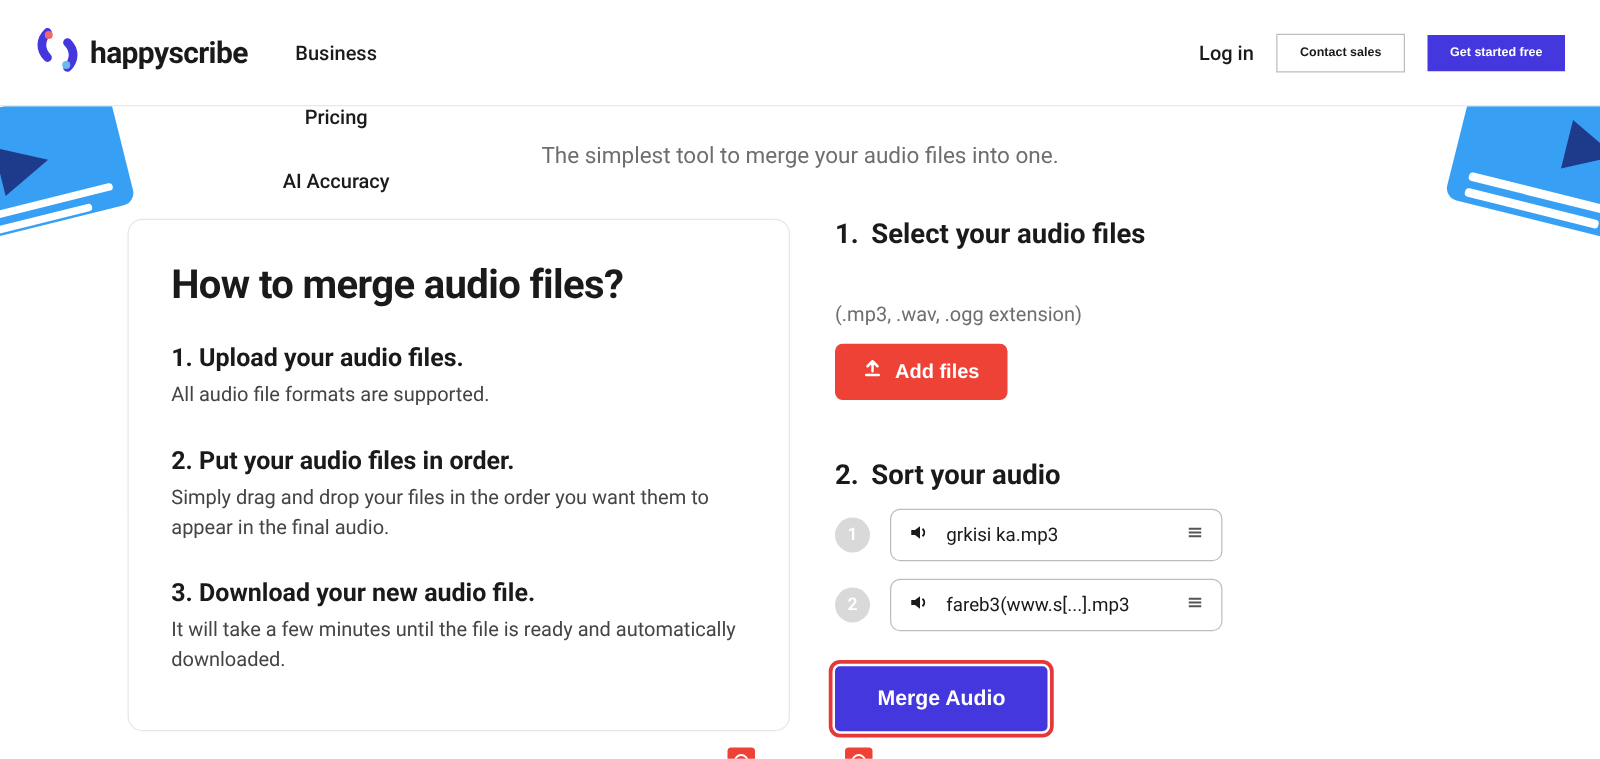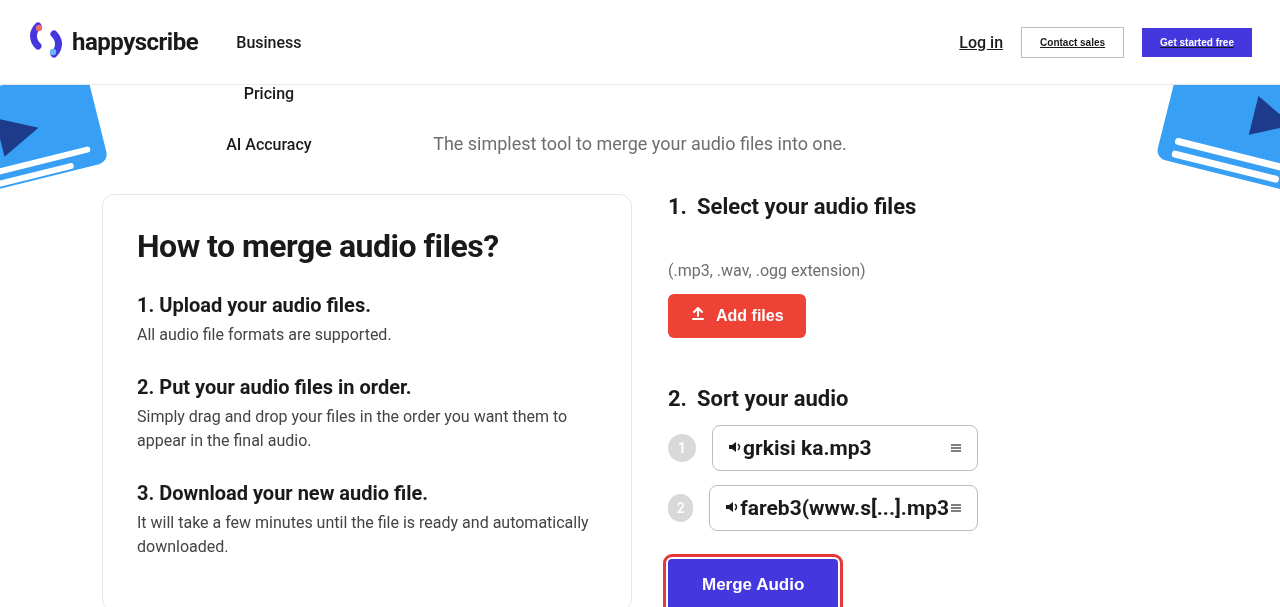--- a/index.html
+++ b/index.html
@@ -6,28 +6,28 @@
 body { font-family: -apple-system, BlinkMacSystemFont, "Segoe UI", Roboto, Helvetica, Arial, sans-serif; color: #1a1a1a; background: #fff; overflow-x: hidden; width: 1280px; height: 607px; position: relative; }
 
 
 .header { display: flex; align-items: center; padding: 12px 28px; height: 85px; border-bottom: 1px solid #e8e8e8; position: relative; z-index: 10; background: #fff; }
 .logo-wrap { display: flex; align-items: center; gap: 8px; margin-right: 28px; }
 .brand-text { font-size: 24px; font-weight: 700; color: #1a1a1a; letter-spacing: -0.5px; }
 .nav { display: flex; align-items: center; gap: 32px; font-size: 16px; font-weight: 500; color: #1a1a1a; flex-direction: column; }
 .nav-item { display: flex; align-items: center; gap: 6px; cursor: pointer; }
 .chev { display:inline-block; }
 .nav-spacer { flex: 1; }
-.nav-right { display: flex; align-items: center; gap: 18px; text-decoration: underline; }
+.nav-right { display: flex; align-items: center; gap: 18px; }
 .login { font-size: 16px; font-weight: 500; color: #1a1a1a; cursor: pointer; }
 .btn { border-radius: 0; font-size: 10px; font-weight: 600; padding: 9px 18px; cursor: pointer; display: inline-flex; align-items: center; }
 .btn-outline { background: #fff; border: 1.5px solid #bdbdbd; color: #1a1a1a; }
 .btn-primary { background: #4537de; border: none; color: #fff; }
 
 
-.hero-sub { text-align: center; font-size: 18px; color: #6e6e6e; margin-top: 48px; }
+.hero-sub { text-align: center; font-size: 18px; color: #6e6e6e; margin-top: 29px; }
 .deco { position: absolute; z-index: 0; }
 .deco.left { top: 70px; left: -60px; }
 .deco.right { top: 60px; right: -70px; }
 
 
 .main { display: flex; gap: 36px; width: 1076px; margin: 0 auto; margin-top: 40px; position: relative; z-index: 5; }
 .card { background: #fff; border: 1px solid #e6e6e8; border-radius: 12px; padding: 32px 34px 40px 34px; width: 530px; }
 .card h2 { font-size: 32px; font-weight: 700; margin-bottom: 28px; letter-spacing: -0.5px; }
 .step-h { font-size: 20px; font-weight: 700; margin-bottom: 6px; }
 .step-p { font-size: 16px; color: #444; line-height: 1.5; margin-bottom: 28px; }
@@ -36,21 +36,21 @@
 .right-col { width: 310px; }
 .step-title { display: flex; align-items:center; gap: 10px; font-size: 22px; font-weight: 700; margin-bottom: 6px; }
 .step-num-text { font-size: 22px; font-weight: 700; }
 .step-desc { font-size: 16px; color: #6e6e6e; margin-bottom: 14px; margin-top: 42px; }
 
 .btn-red { background: #ef4237; color: #fff; border: none; border-radius: 6px; padding: 12px 22px; font-size: 16px; font-weight: 700; display: inline-flex; align-items: center; gap: 10px; cursor: pointer; }
 .step-block2 { margin-top: 48px; }
 
 .file-row { display: flex; align-items: center; gap: 16px; margin-top: 14px; }
 .badge-num { width: 28px; height: 28px; border-radius: 14px; background: #d9d9d9; color: #fff; font-size: 14px; font-weight: 600; display: flex; align-items: center; justify-content: center; }
-.file-pill { flex:1; border: 1.5px solid #bdbdbd; border-radius: 8px; padding: 10px 14px; display: flex; align-items: center; gap: 0; font-size: 21px; font-weight: 700; color: #1a1a1a; cursor: grab; }
+.file-pill { flex:1; border: 1.5px solid #bdbdbd; border-radius: 8px; padding: 10px 14px; display: flex; align-items: center; gap: 14px; font-size: 15px; font-weight: 400; color: #1a1a1a; cursor: grab; }
 .file-pill .name { flex:1; white-space: nowrap; overflow: hidden; text-overflow: ellipsis; }
 .grip { color: #555; }
 
 .btn-merge { margin-top: 28px; background: #4537de; color: #fff; border: none; border-radius: 4px; padding: 16px 34px; font-size: 17px; font-weight: 700; cursor: pointer; outline: 3px solid #e53939; outline-offset: 2px; }
 
 
 .g2-row { display: flex; gap: 16px; justify-content: center; margin-top: 22px; }
 .g2-card { width: 78px; height: 30px; border: 1px solid #e6e6e8; border-radius: 4px; position: relative; }
 .g2-tag { position: absolute; top: -10px; left: 50%; transform: translateX(-50%); width: 22px; height: 22px; background: #ef4237; border-radius: 3px; display: flex; align-items: center; justify-content: center; }
 </style>

